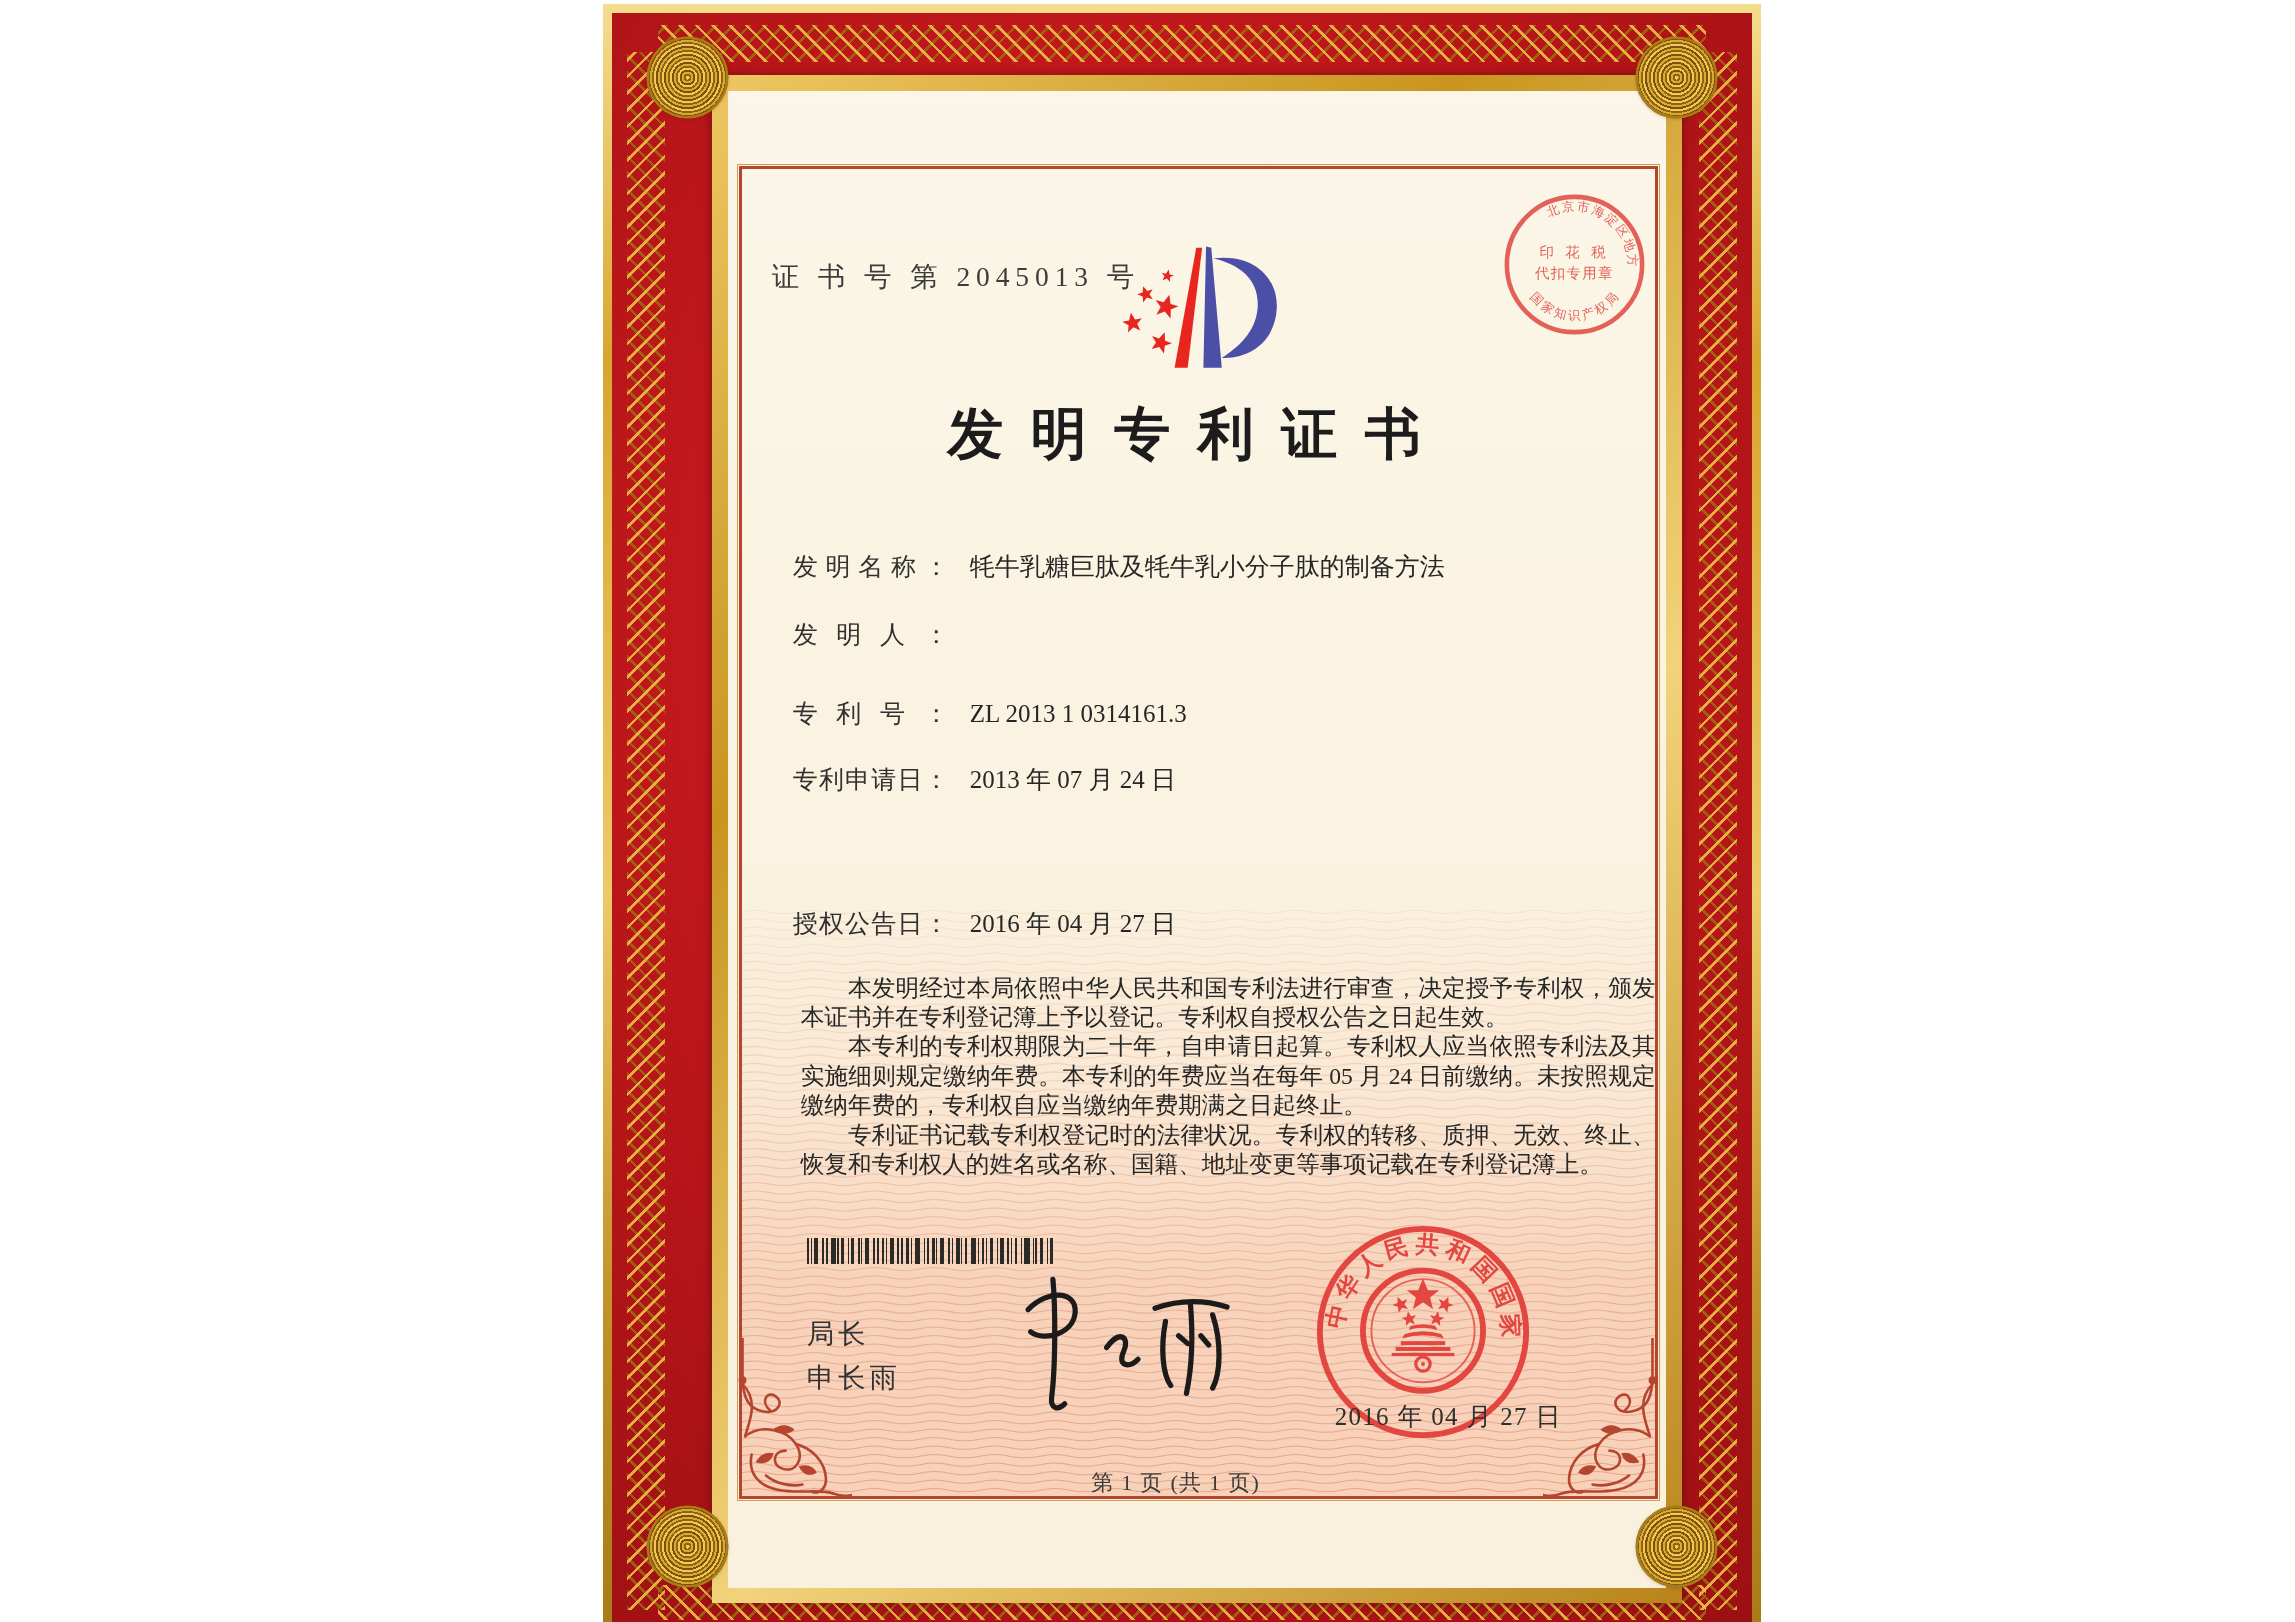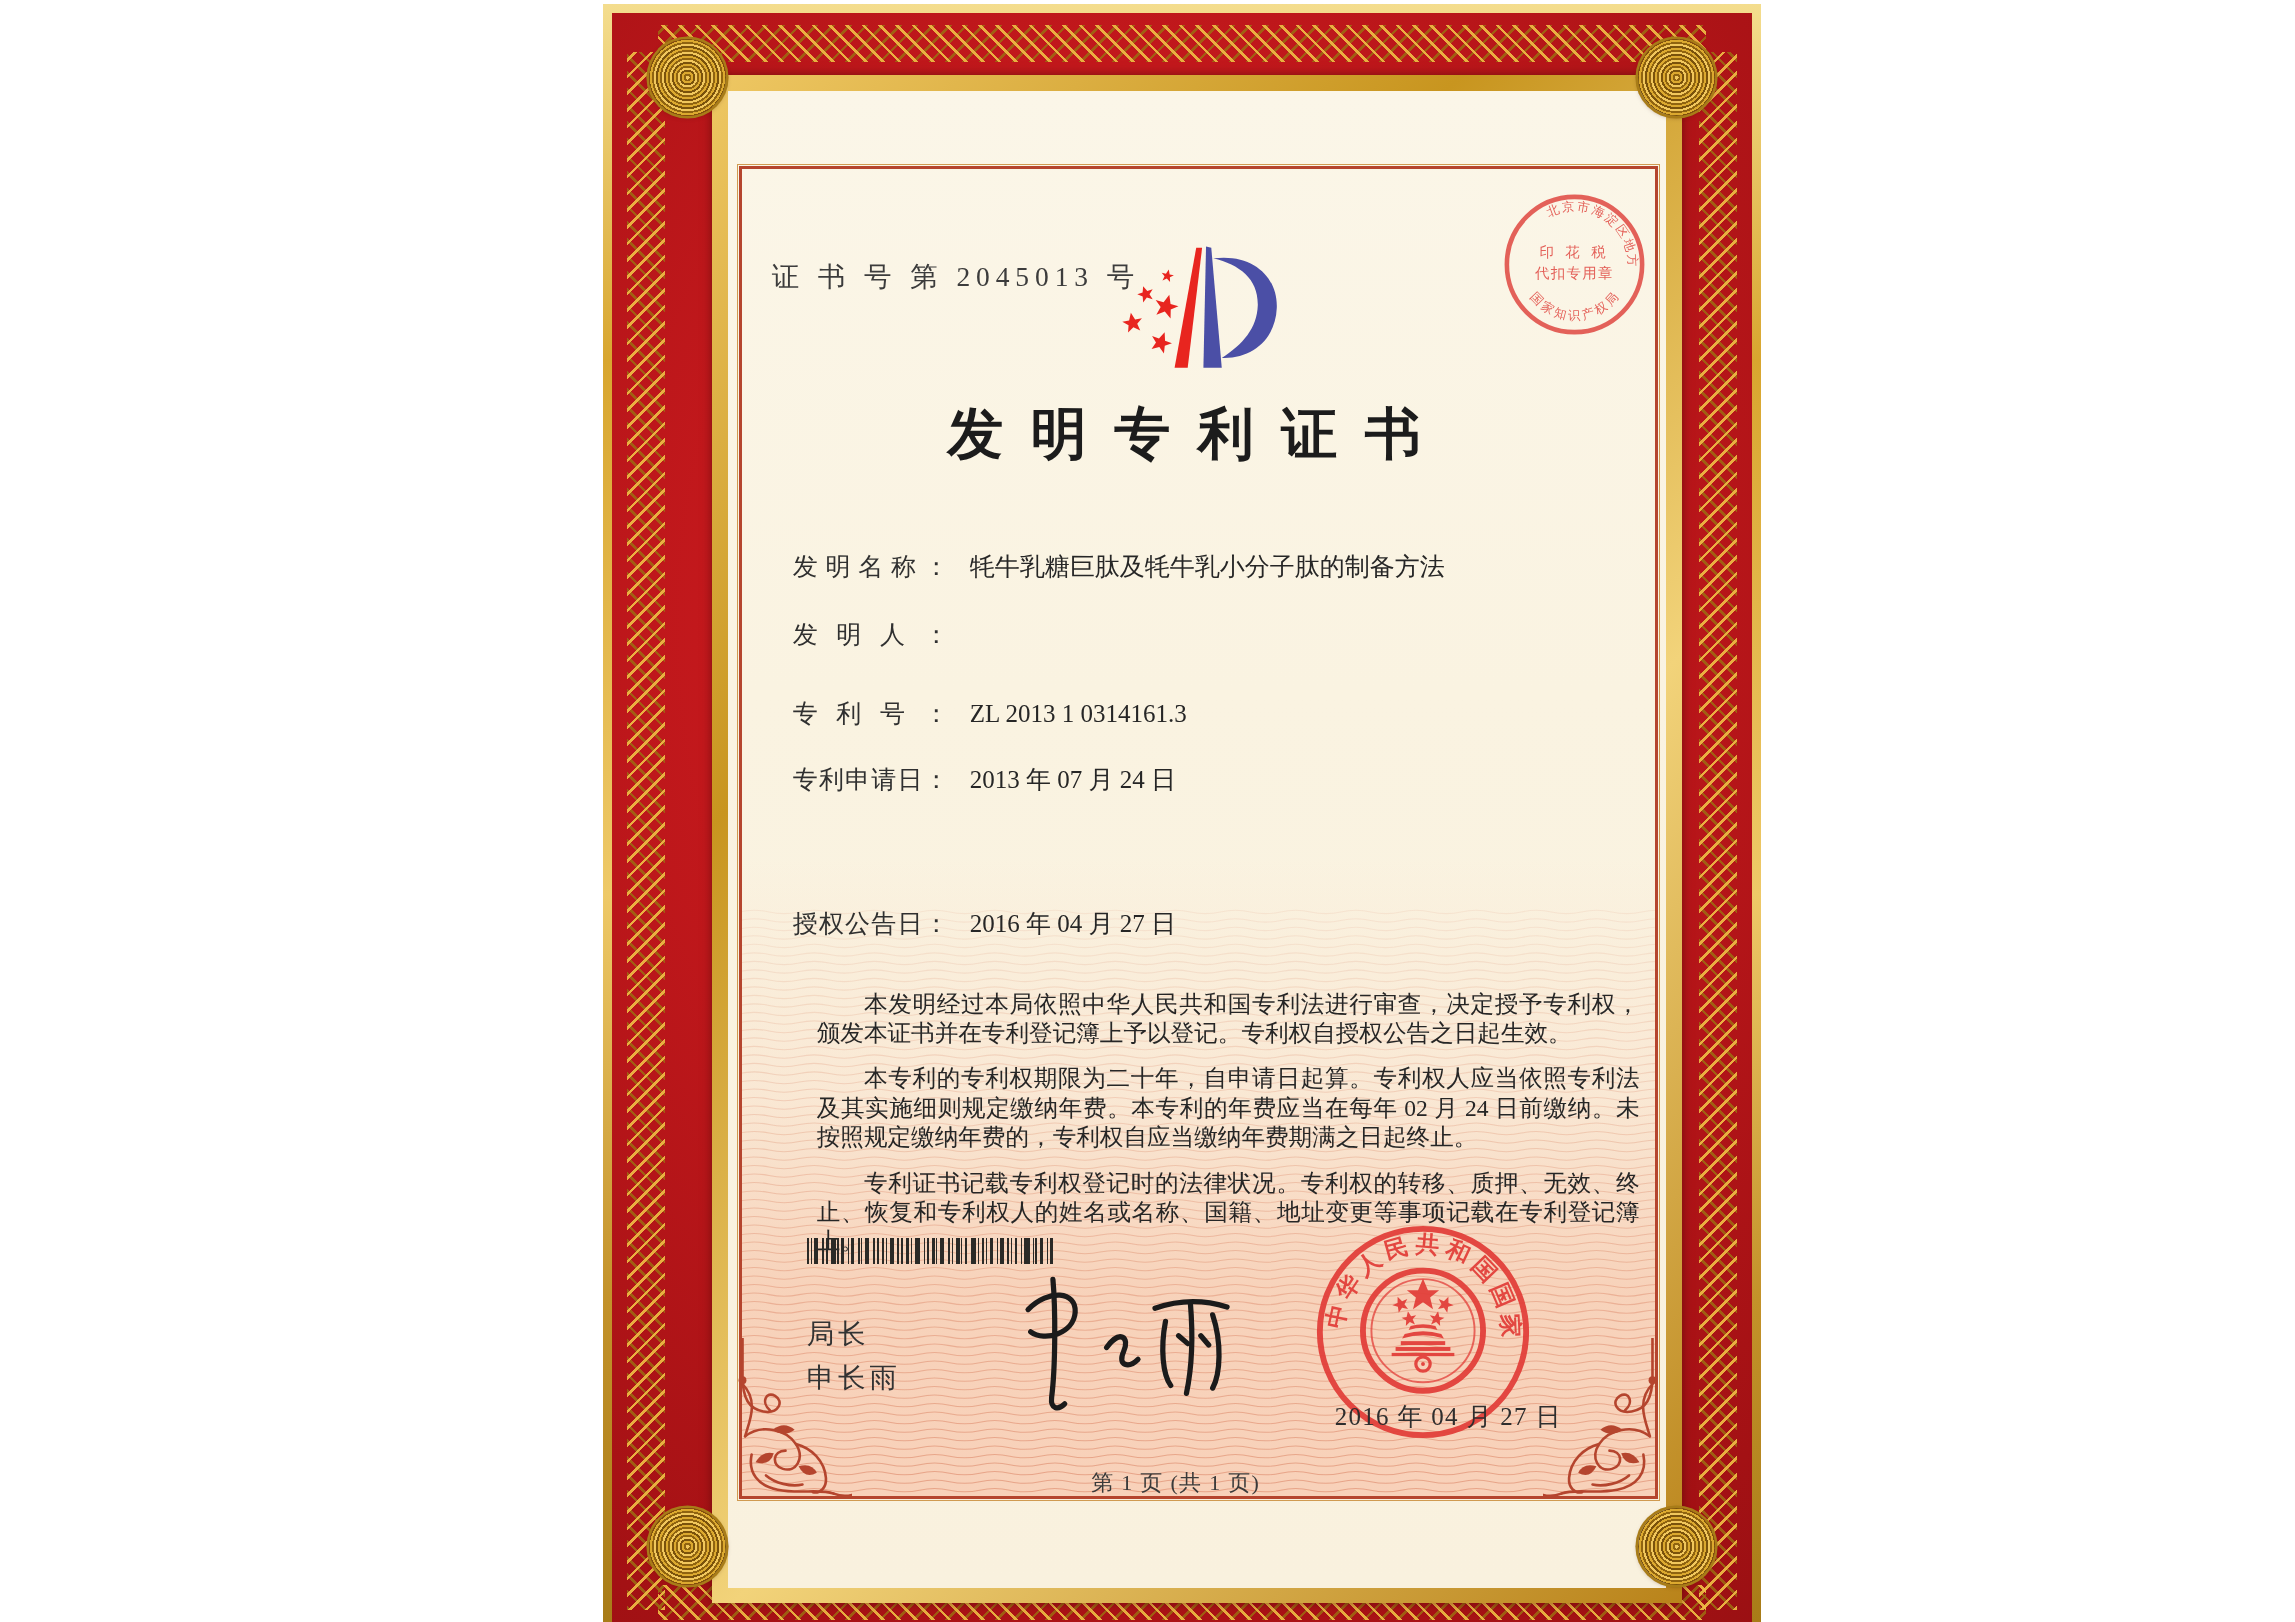--- a/index.html
+++ b/index.html
@@ -77,21 +77,21 @@
   .lbl{display:inline-block;flex:none;width:156px;text-align:justify;text-align-last:justify;color:#303030;}
   .val{margin-left:21px;line-height:33px;}
   .val div{line-height:33px;}
   .r0{top:459px;}
   .r1{top:527px;}
   .r2{top:606px;}
   .r3{top:672px;}
   .r4{top:762px;}
   .r5{top:816px;}
   .paras{position:absolute;left:73px;top:883px;width:855px;z-index:3;}
-  .paras p{margin:16px;font-size:23.6px;line-height:29.4px;text-align:justify;text-indent:2em;color:#262626;}
+  .paras p{margin:0;font-size:23.6px;line-height:29.4px;text-align:justify;text-indent:2em;color:#262626;}
   .barcode{position:absolute;left:79px;top:1147px;width:272px;height:26px;z-index:3;font-size:0;white-space:nowrap;overflow:hidden;}
   .barcode i{display:inline-block;height:100%;background:#2b2a27;}
   .signer-title{position:absolute;left:79px;top:1225px;font-size:27.5px;letter-spacing:3.9px;z-index:3;color:#333;}
   .signer-name{position:absolute;left:79px;top:1269px;font-size:27.5px;letter-spacing:3.9px;z-index:3;color:#333;}
   .signature{position:absolute;left:262px;top:1178px;z-index:4;}
   .seal{position:absolute;left:584px;top:1130px;z-index:4;opacity:.93;}
   .seal-date{position:absolute;left:607px;top:1309px;z-index:5;font-size:25px;letter-spacing:1.3px;color:#2e2e2e;}
   .footer{position:absolute;left:0;top:1377px;width:896px;text-align:center;z-index:3;font-size:22px;letter-spacing:1.3px;color:#3a3a3a;}
 </style>
 </head>
@@ -280,21 +280,21 @@
         </div>
         <div class="row r5">
           <span class="lbl">授权公告日：</span>
           <span class="val">
               <div>2016 年 04 月 27 日</div>
             </span>
         </div>
 
         <div class="paras">
           <p>本发明经过本局依照中华人民共和国专利法进行审查，决定授予专利权，颁发本证书并在专利登记簿上予以登记。专利权自授权公告之日起生效。</p>
-          <p>本专利的专利权期限为二十年，自申请日起算。专利权人应当依照专利法及其实施细则规定缴纳年费。本专利的年费应当在每年 02 月 24 日前缴纳。未按照规定缴纳年费的，专利权自应当缴纳年费期满之日起终止。</p>
+          <p>本专利的专利权期限为二十年，自申请日起算。专利权人应当依照专利法及其实施细则规定缴纳年费。本专利的年费应当在每年 05 月 24 日前缴纳。未按照规定缴纳年费的，专利权自应当缴纳年费期满之日起终止。</p>
           <p>专利证书记载专利权登记时的法律状况。专利权的转移、质押、无效、终止、恢复和专利权人的姓名或名称、国籍、地址变更等事项记载在专利登记簿上。</p>
         </div>
 
         <div class="barcode" id="barcode"><i style="width: 2.6px; margin-right: 1.3px;"></i><i style="width: 1.3px; margin-right: 2.6px;"></i><i style="width: 3.9px; margin-right: 3.9px;"></i><i style="width: 1.3px; margin-right: 2px;"></i><i style="width: 2px; margin-right: 3.3px;"></i><i style="width: 5.2px; margin-right: 1.3px;"></i><i style="width: 1.3px; margin-right: 2.6px;"></i><i style="width: 2.6px; margin-right: 3.9px;"></i><i style="width: 1.3px; margin-right: 2px;"></i><i style="width: 3.3px; margin-right: 3.3px;"></i><i style="width: 2px; margin-right: 1.3px;"></i><i style="width: 1.3px; margin-right: 2.6px;"></i><i style="width: 4.6px; margin-right: 3.9px;"></i><i style="width: 1.3px; margin-right: 2px;"></i><i style="width: 2.6px; margin-right: 3.3px;"></i><i style="width: 2px; margin-right: 1.3px;"></i><i style="width: 1.3px; margin-right: 2.6px;"></i><i style="width: 3.9px; margin-right: 3.9px;"></i><i style="width: 1.3px; margin-right: 2px;"></i><i style="width: 2px; margin-right: 3.3px;"></i><i style="width: 3.3px; margin-right: 1.3px;"></i><i style="width: 1.3px; margin-right: 2.6px;"></i><i style="width: 5.2px; margin-right: 3.9px;"></i><i style="width: 1.3px; margin-right: 2px;"></i><i style="width: 2px; margin-right: 3.3px;"></i><i style="width: 2.6px; margin-right: 1.3px;"></i><i style="width: 1.3px; margin-right: 2.6px;"></i><i style="width: 3.9px; margin-right: 3.9px;"></i><i style="width: 2px; margin-right: 2px;"></i><i style="width: 1.3px; margin-right: 3.3px;"></i><i style="width: 3.3px; margin-right: 1.3px;"></i><i style="width: 1.3px; margin-right: 2.6px;"></i><i style="width: 2.6px; margin-right: 3.9px;"></i><i style="width: 4.6px; margin-right: 2px;"></i><i style="width: 1.3px; margin-right: 3.3px;"></i><i style="width: 2px; margin-right: 1.3px;"></i><i style="width: 1.3px; margin-right: 2.6px;"></i><i style="width: 3.3px; margin-right: 3.9px;"></i><i style="width: 1.3px; margin-right: 2px;"></i><i style="width: 3.9px; margin-right: 3.3px;"></i><i style="width: 2px; margin-right: 1.3px;"></i><i style="width: 1.3px; margin-right: 2.6px;"></i><i style="width: 2.6px; margin-right: 3.9px;"></i><i style="width: 1.3px; margin-right: 2px;"></i><i style="width: 5.2px; margin-right: 3.3px;"></i><i style="width: 1.3px; margin-right: 1.3px;"></i><i style="width: 2px; margin-right: 2.6px;"></i><i style="width: 3.3px; margin-right: 3.9px;"></i><i style="width: 1.3px; margin-right: 2px;"></i><i style="width: 2.6px; margin-right: 3.3px;"></i></div>
 
         <div class="signer-title">局长</div>
         <div class="signer-name">申长雨</div>
 
         <svg class="signature" width="262" height="144" viewBox="0 0 400 220">
           <g stroke="#1b1b1b" fill="none" stroke-width="8" stroke-linecap="round" stroke-linejoin="round">

